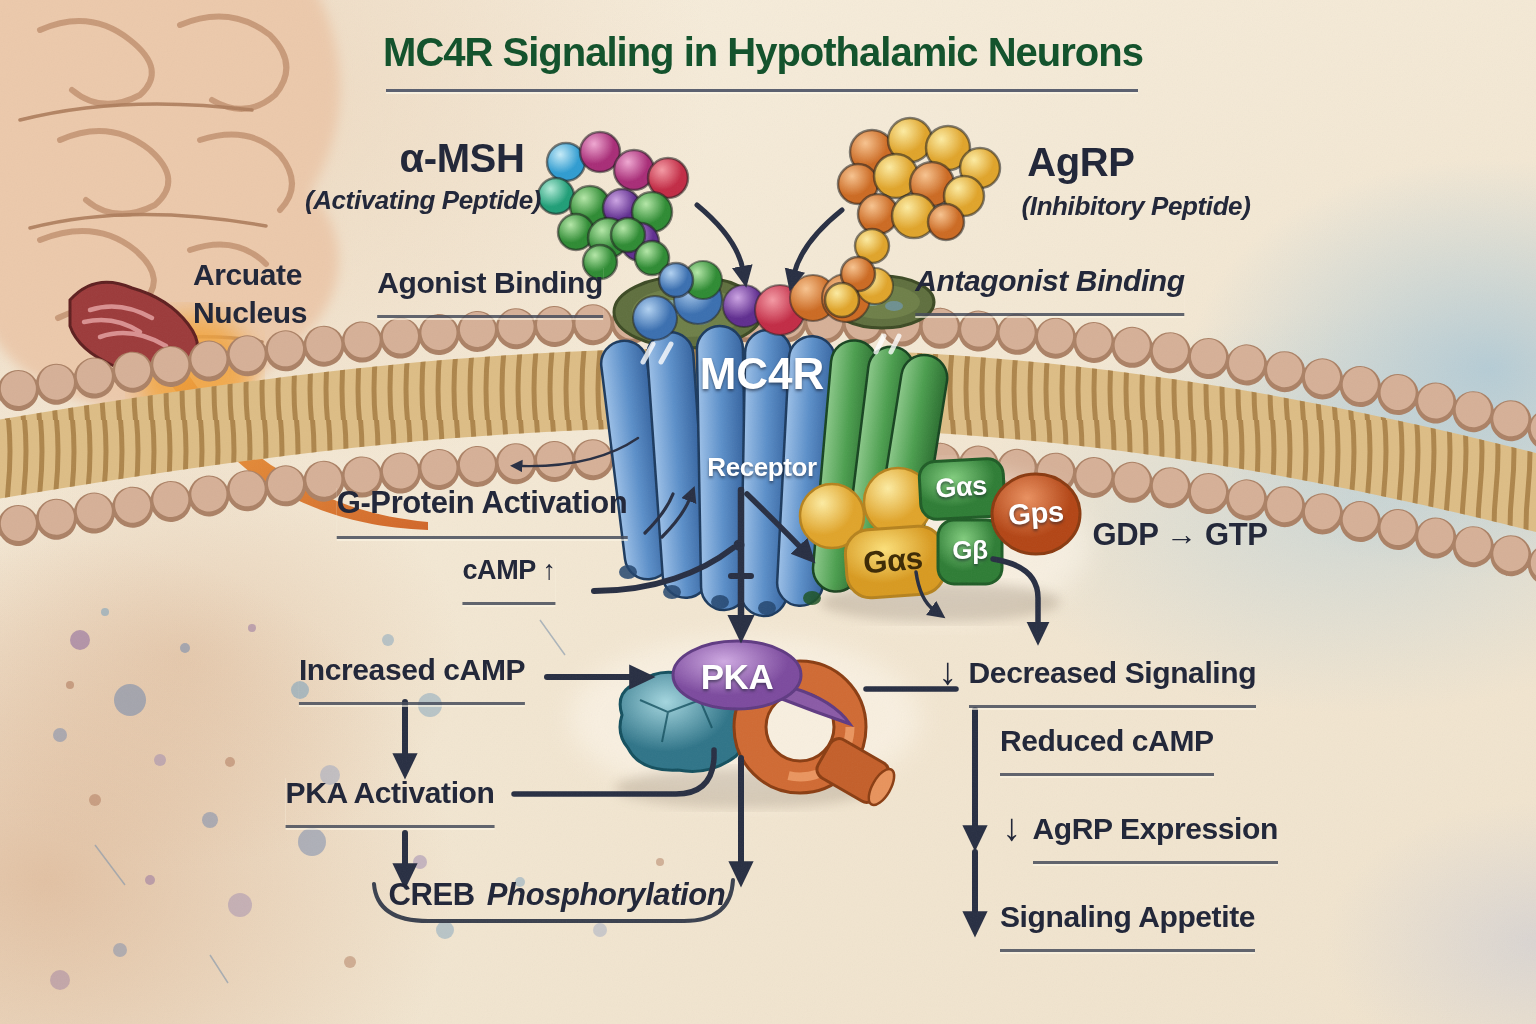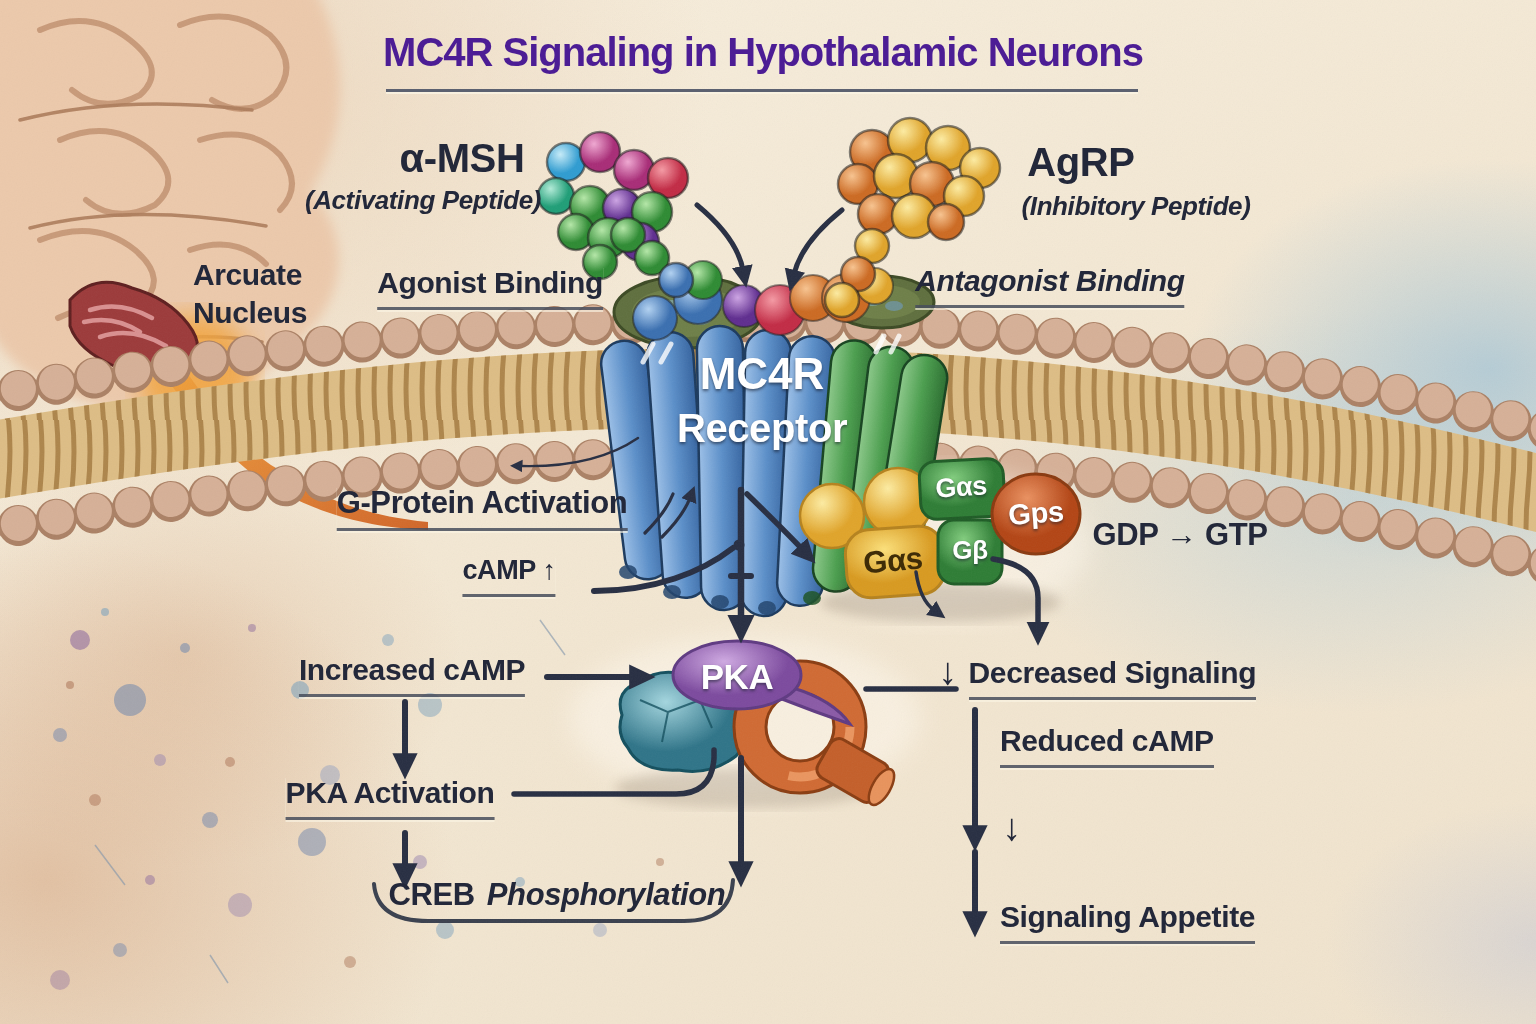--- a/index.html
+++ b/index.html
@@ -18,31 +18,31 @@
       radial-gradient(ellipse 420px 320px at 12% 64%, rgba(206,152,112,.30), transparent 66%),
       radial-gradient(ellipse 820px 620px at 8% 8%, rgba(228,197,166,.60), transparent 72%),
       linear-gradient(160deg,#f7eedd 0%,#f2e6d1 55%,#f0e3cd 100%);
   }
   svg.scene{position:absolute;inset:0;z-index:1;}
   .lbl{
     position:absolute;z-index:2;color:#23283a;font-weight:bold;
     letter-spacing:-0.4px;white-space:nowrap;line-height:1.1;
   }
   .center{transform:translateX(-50%);}
-  .ul{border-bottom:3px solid rgba(72,77,92,.85);padding-bottom:8px;
+  .ul{border-bottom:3px solid rgba(72,77,92,.85);padding-bottom:16px;
       box-shadow:0 2px 0 rgba(250,244,228,.65);text-align:right;}
-  .title{font-size:40px;color:#4c1d95;letter-spacing:-1px;}
+  .title{font-size:40px;color:#14532d;letter-spacing:-1px;}
   .title-line{position:absolute;z-index:2;left:386px;top:89px;width:752px;height:3px;
       background:#5c6170;box-shadow:0 2px 0 rgba(250,244,228,.8);}
   .sub{font-style:italic;font-weight:600;font-size:26px;}
   .big{font-size:40px;}
   .med{font-size:30px;}
   .white{color:#ffffff;text-shadow:0 2px 3px rgba(20,25,40,.55);}
   .mc4r{font-size:44px;letter-spacing:0;}
-  .rec-sub{font-size:40px;}
+  .rec-sub{font-size:26px;margin-top:47px;}
   .camp{font-size:27px;}
   .flow{display:flex;align-items:flex-start;}
   .dglyph{font-size:38px;font-weight:bold;margin-right:12px;margin-top:-4px;line-height:1;}
   .creb-wrap{font-size:31px;}
   .creb-it{font-style:italic;font-weight:600;margin-left:12px;}
   .two-line{text-align:left;line-height:1.25;}
 </style>
 </head>
 <body>
 
@@ -390,14 +390,15 @@
   <span>CREB</span><span class="creb-it">Phosphorylation</span>
 </div>
 
 <div class="lbl flow" style="left:938px;top:656px;">
   <span class="dglyph">↓</span>
   <span class="med ul">Decreased Signaling</span>
 </div>
 <div class="lbl med ul" style="left:1000px;top:724px;">Reduced cAMP</div>
 <div class="lbl flow" style="left:1002px;top:812px;">
   <span class="dglyph">↓</span>
+  <span class="med ul">AgRP Expression</span>
 </div>
 <div class="lbl med ul" style="left:1000px;top:900px;">Signaling Appetite</div>
 
 </body></html>

